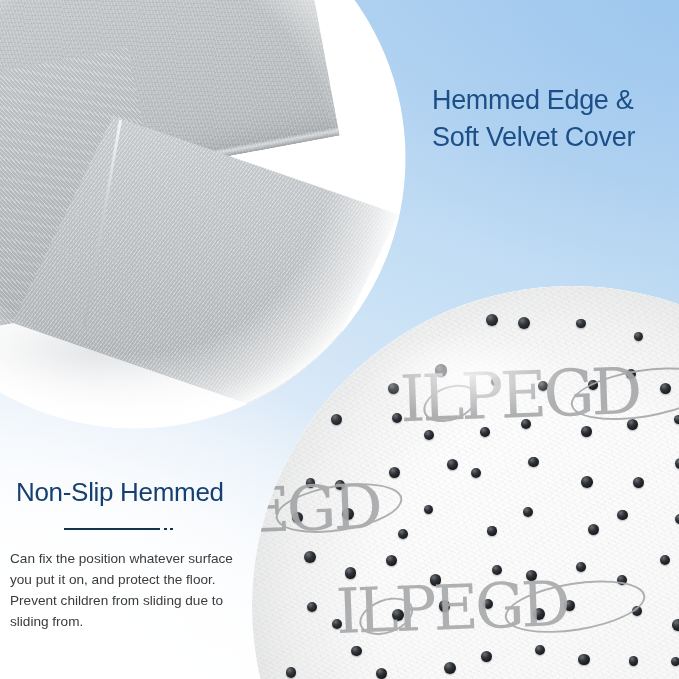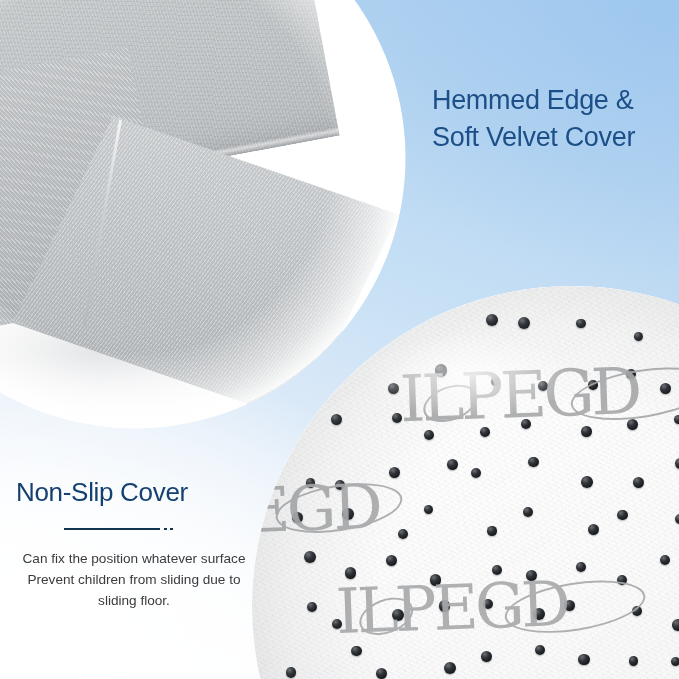--- a/index.html
+++ b/index.html
@@ -282,21 +282,21 @@
     background: #12344f;
   }
   .divider-dot.d1 { left: 164px; }
   .divider-dot.d2 { left: 170px; }
 
   .feature-body {
     margin-top: 7px;
     color: #3b3b3d;
     font-size: 13.6px;
     line-height: 1.56;
-    text-align: center;
+    text-align: left;
     padding: 0 10px;
   }
   .feature-body .bl { display: block; white-space: nowrap; }
 </style>
 </head>
 <body>
 
 <div id="stage">
 
   <div class="bg"></div>
@@ -402,26 +402,27 @@
 
     <div class="mat-shade"></div>
   </div>
 
   <div class="headline">
     <span class="hl-line">Hemmed Edge &amp;</span>
     <span class="hl-line">Soft Velvet Cover</span>
   </div>
 
   <div class="feature">
-    <div class="feature-title">Non-Slip Cover</div>
+    <div class="feature-title">Non-Slip Hemmed</div>
     <div class="divider-wrap">
       <span class="divider-line"></span>
       <span class="divider-dot d1"></span>
       <span class="divider-dot d2"></span>
     </div>
     <div class="feature-body">
       <span class="bl">Can fix the position whatever surface</span>
+      <span class="bl">you put it on, and protect the floor.</span>
       <span class="bl">Prevent children from sliding due to</span>
-      <span class="bl">sliding floor.</span>
+      <span class="bl">sliding from.</span>
     </div>
   </div>
 
 </div>
 
 </body></html>

